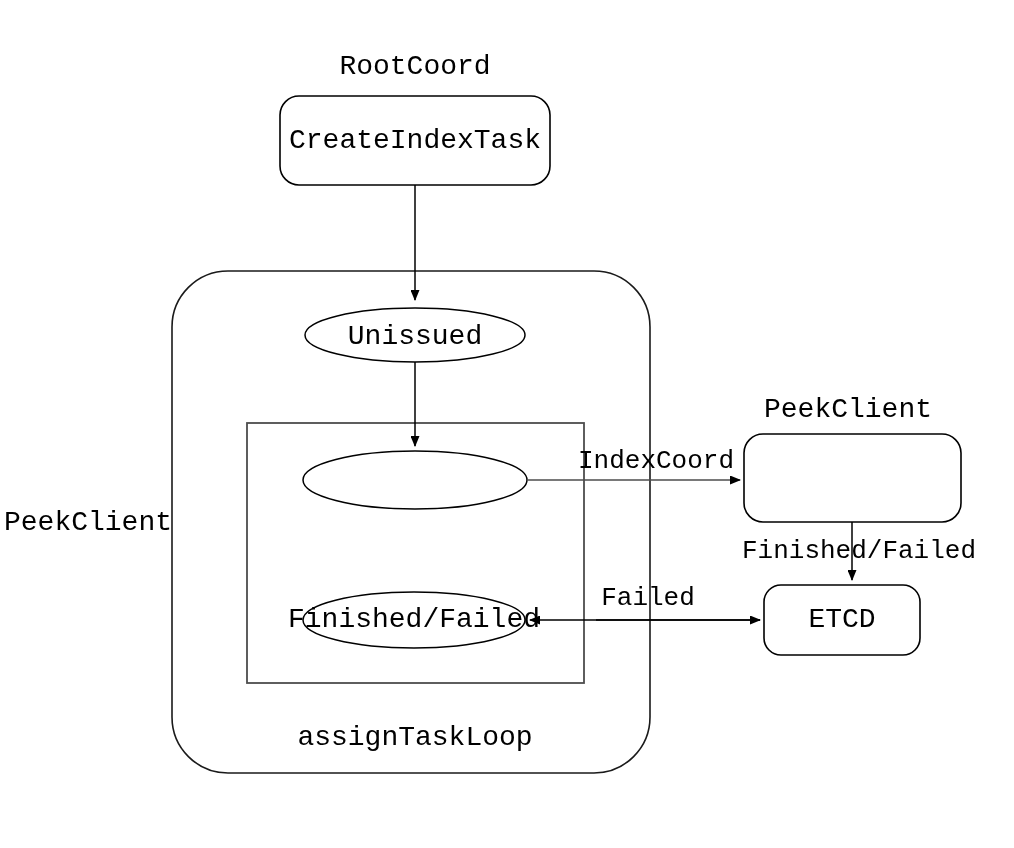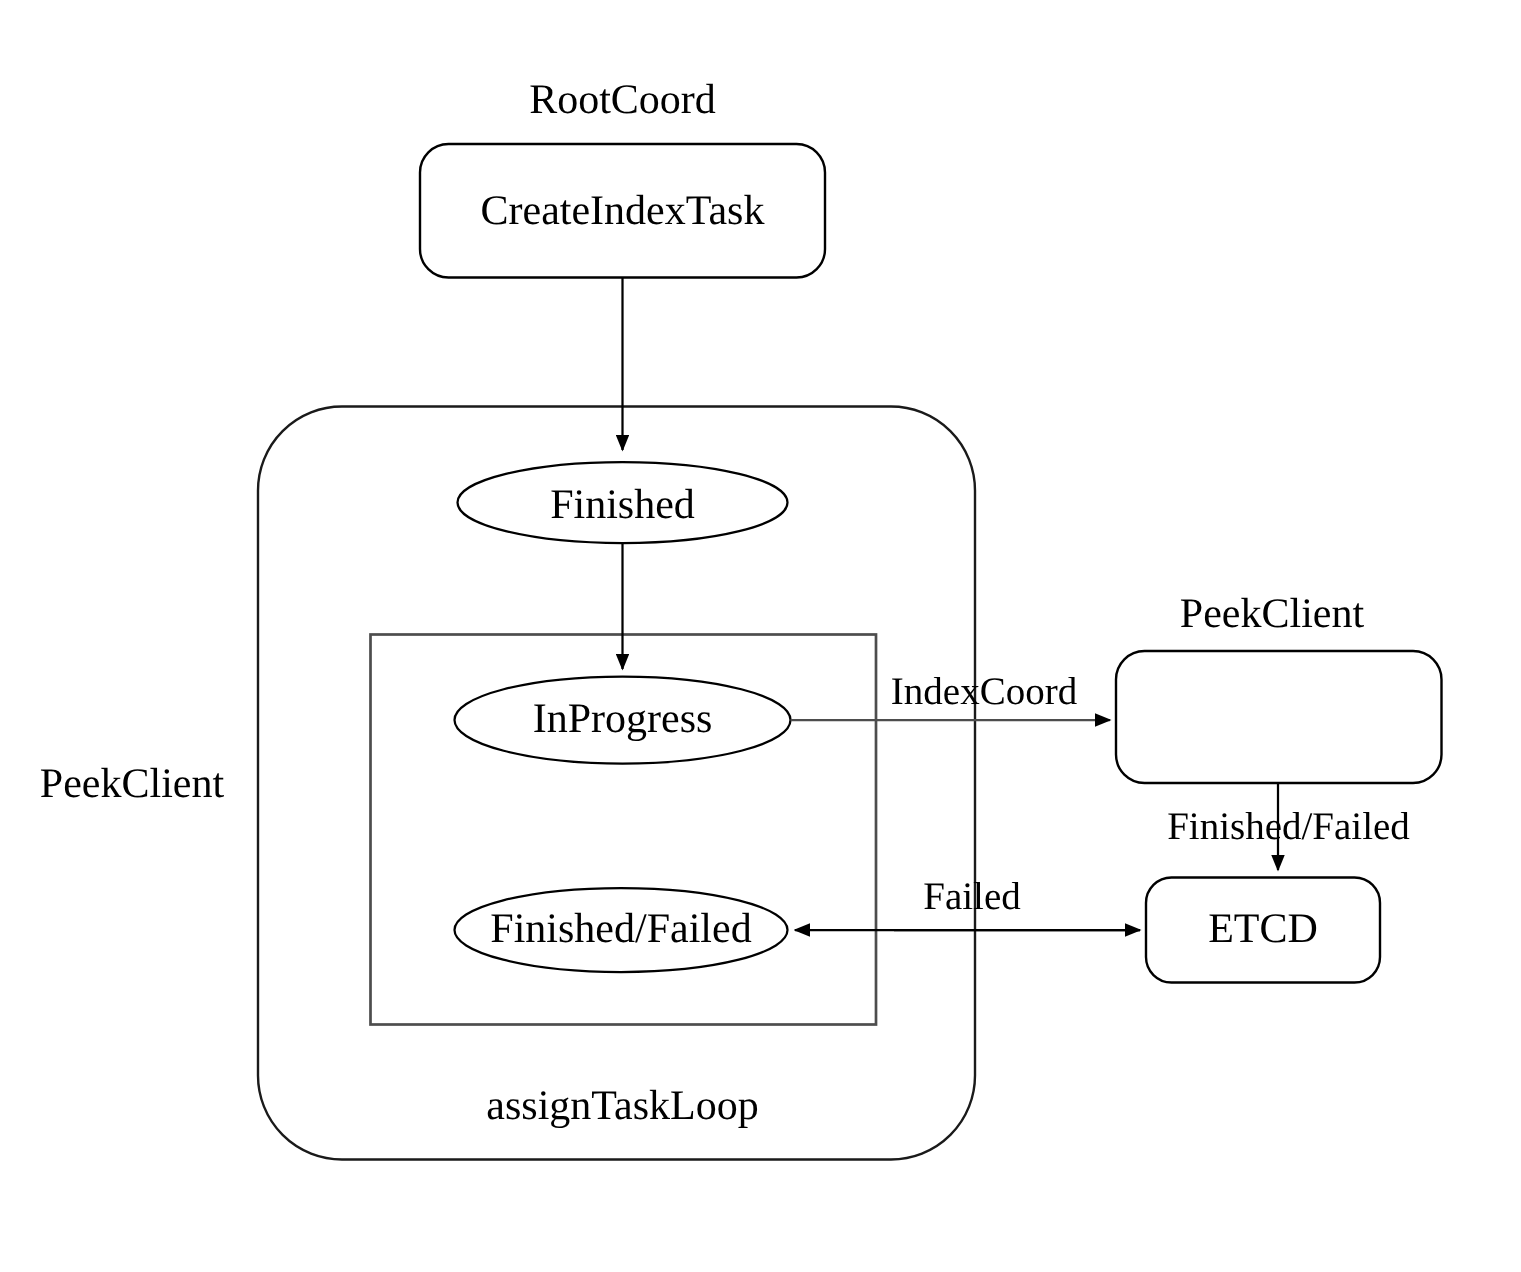--- a/index.html
+++ b/index.html
@@ -48,21 +48,21 @@
     stroke: #000000;
     stroke-width: 1.5;
   }
   .edge-line-gray {
     fill: none;
     stroke: #4d4d4d;
     stroke-width: 1.5;
   }
   .node-text {
     position: absolute;
-    font-family: Liberation Serif, serif;
+    font-family: Liberation Mono, monospace;
     color: #000000;
     white-space: nowrap;
     text-align: center;
     line-height: 1;
     user-select: none;
   }
   .txt-28 { font-size: 28px; }
   .txt-26 { font-size: 26px; }
   .centered {
     transform: translate(-50%, -50%);
@@ -110,23 +110,22 @@
     <line class="edge-line" x1="760" y1="620" x2="530" y2="620" marker-end="url(#arrowhead)"></line>
     <line class="edge-line" x1="596" y1="620" x2="760" y2="620" marker-end="url(#arrowhead)"></line>
   </svg>
 
   <div class="node-text txt-28 centered" style="left:415px; top:67px;">RootCoord</div>
 
   <div class="node-text txt-28 centered" style="left:415px; top:141px;">CreateIndexTask</div>
 
   <div class="node-text txt-28 centered" style="left:88px; top:523px;">PeekClient</div>
 
-  <div class="node-text txt-28 centered" style="left:415px; top:337px;">Finished</div>
+  <div class="node-text txt-28 centered" style="left:415px; top:337px;">Unissued</div>
 
-  <div class="node-text txt-28 centered" style="left:415px; top:480px;">InProgress</div>
 
   <div class="node-text txt-28 centered" style="left:414px; top:620px;">Finished/Failed</div>
 
   <div class="node-text txt-28 centered" style="left:415px; top:738px;">assignTaskLoop</div>
 
   <div class="node-text txt-28 centered" style="left:848px; top:410px;">PeekClient</div>
 
 
   <div class="node-text txt-28 centered" style="left:842px; top:620px;">ETCD</div>
 

